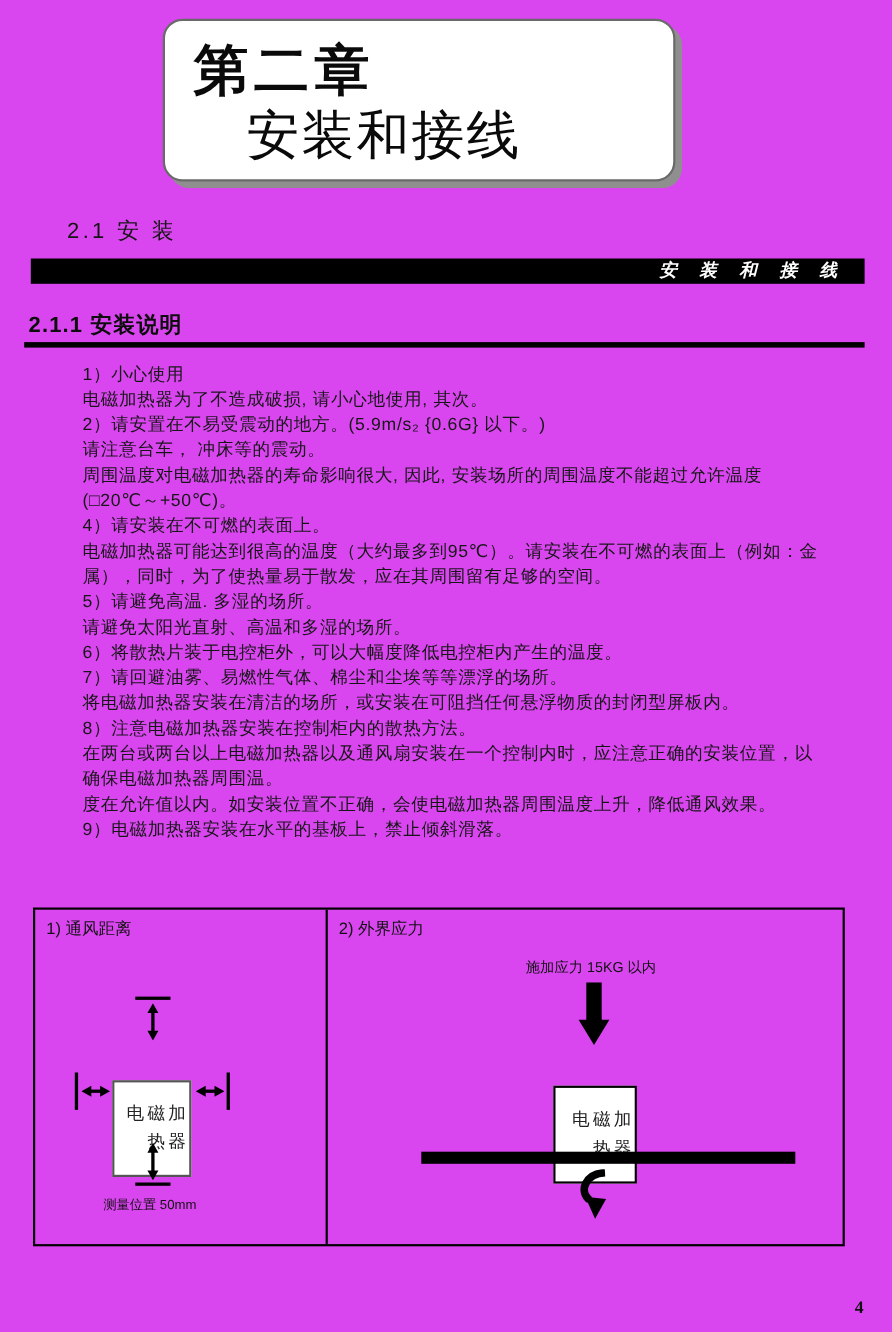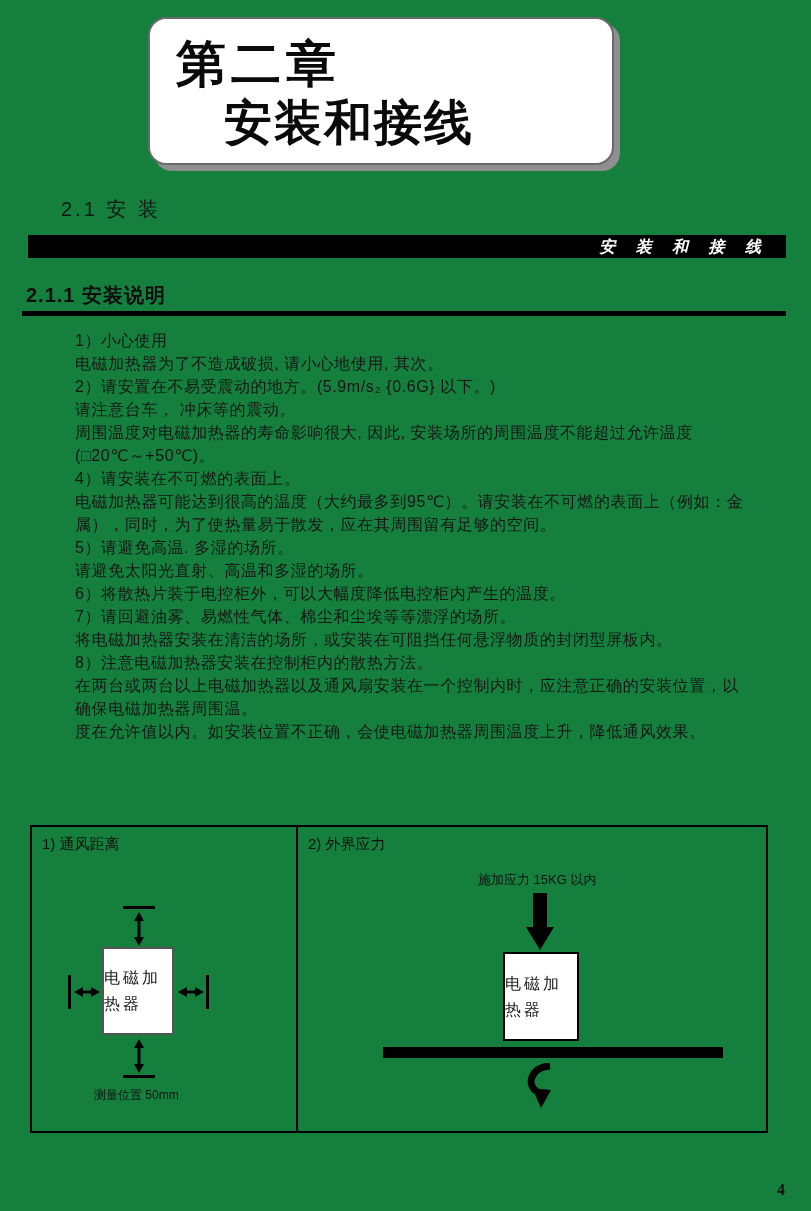--- a/index.html
+++ b/index.html
@@ -1,30 +1,30 @@
 <!DOCTYPE html>
 <html><head>
 <meta charset="utf-8">
 <style>
   html,body{margin:0;padding:0;background:#e8e8e8;}
   .page{
-    position:relative; width:811px; height:1211px; background:#15803d;
+    position:relative; width:811px; height:1211px; background:#d946ef;
     margin:0 auto; overflow:hidden;
     font-family:"Liberation Sans","DejaVu Sans",sans-serif; color:#111;
   }
   .abs{position:absolute;}
 
   
   .chapter-box{
     left:148px; top:17px; width:462px; height:144px;
     border:2px solid #6a6a6a; border-radius:18px; background:#fff;
     box-shadow:6px 6px 0 0 #8f8f8f;
   }
   .chapter-line1{left:26px; top:12px; font-size:50px; font-weight:bold; letter-spacing:5px; color:#0a0a0a;}
-  .chapter-line2{left:74px; top:72px; font-size:48px; font-weight:bold; letter-spacing:2px; color:#0a0a0a;}
+  .chapter-line2{left:74px; top:72px; font-size:48px; font-weight:normal; letter-spacing:2px; color:#0a0a0a;}
 
   
   .section-heading{left:30px; top:196px; font-size:20px; letter-spacing:3px; color:#151515;margin-left:31px;}
   .banner{left:28px; top:235px; width:758px; height:23px; background:#000;}
   .banner-label{
     display:block; text-align:right; padding-right:17px; line-height:23px;
     color:#fff; font-size:16px; font-weight:bold; font-style:italic; letter-spacing:8px;
   }
   .subsection-heading{left:26px; top:282px; font-size:20px; font-weight:bold; letter-spacing:1px; color:#0d0d0d;}
   .rule{left:22px; top:311px; width:764px; height:5px; background:#000;}
@@ -33,22 +33,22 @@
   .body-text{left:75px; top:329px; width:714px; font-size:16px; letter-spacing:0.6px; color:#161616;}
   .body-line{height:23px; line-height:23px; white-space:nowrap;}
 
   
   .figure-box{left:30px; top:825px; width:734px; height:304px; border:2px solid #000; display:flex;}
   .cell-left{position:relative; width:230px; border-right:2px solid #000; height:100%;padding-left:34px;}
   .cell-right{position:relative; flex:1; height:100%;}
   .fig-title{position:absolute; left:10px; top:8px; font-size:15px; color:#111;}
 
   .device-box{
-    position:absolute; background:#fff; text-align:left;
-    font-size:16px; letter-spacing:3px; color:#222;
+    position:absolute; background:#fff; text-align:right;
+    font-size:16px; letter-spacing:3px; color:#222;margin-top:35px;
   }
   .device-box .dline{line-height:26px;}
   .left-device{left:70px; top:120px; width:72px; height:88px; border:2px solid #555; padding-top:16px; box-sizing:border-box;}
   .right-device{left:205px; top:125px; width:76px; height:89px; border:2px solid #000; padding-top:17px; box-sizing:border-box;}
 
   .tick-h{position:absolute; width:32px; height:3px; background:#000;}
   .tick-v{position:absolute; width:3px; height:34px; background:#000;}
   .caption{position:absolute; left:62px; top:260px; font-size:12px; color:#111;}
 
   .force-label{position:absolute; left:180px; top:44px; font-size:13px; color:#111;}
@@ -88,20 +88,21 @@
     <div class="body-line">属），同时，为了使热量易于散发，应在其周围留有足够的空间。</div>
     <div class="body-line">5）请避免高温. 多湿的场所。</div>
     <div class="body-line">请避免太阳光直射、高温和多湿的场所。</div>
     <div class="body-line">6）将散热片装于电控柜外，可以大幅度降低电控柜内产生的温度。</div>
     <div class="body-line">7）请回避油雾、易燃性气体、棉尘和尘埃等等漂浮的场所。</div>
     <div class="body-line">将电磁加热器安装在清洁的场所，或安装在可阻挡任何悬浮物质的封闭型屏板内。</div>
     <div class="body-line">8）注意电磁加热器安装在控制柜内的散热方法。</div>
     <div class="body-line">在两台或两台以上电磁加热器以及通风扇安装在一个控制内时，应注意正确的安装位置，以</div>
     <div class="body-line">确保电磁加热器周围温。</div>
     <div class="body-line">度在允许值以内。如安装位置不正确，会使电磁加热器周围温度上升，降低通风效果。</div>
+    <div class="body-line">9）电磁加热器安装在水平的基板上，禁止倾斜滑落。</div>
   </div>
 
   <div class="abs figure-box">
 
     <div class="cell-left">
       <div class="fig-title">1) 通风距离</div>
 
       <div class="tick-h" style="left:91px; top:79px;"></div>
       <svg class="abs" style="left:100px; top:85px;" width="14" height="34" viewBox="0 0 14 34">
         <polygon points="7,0 2,9 12,9" fill="#000"></polygon>

